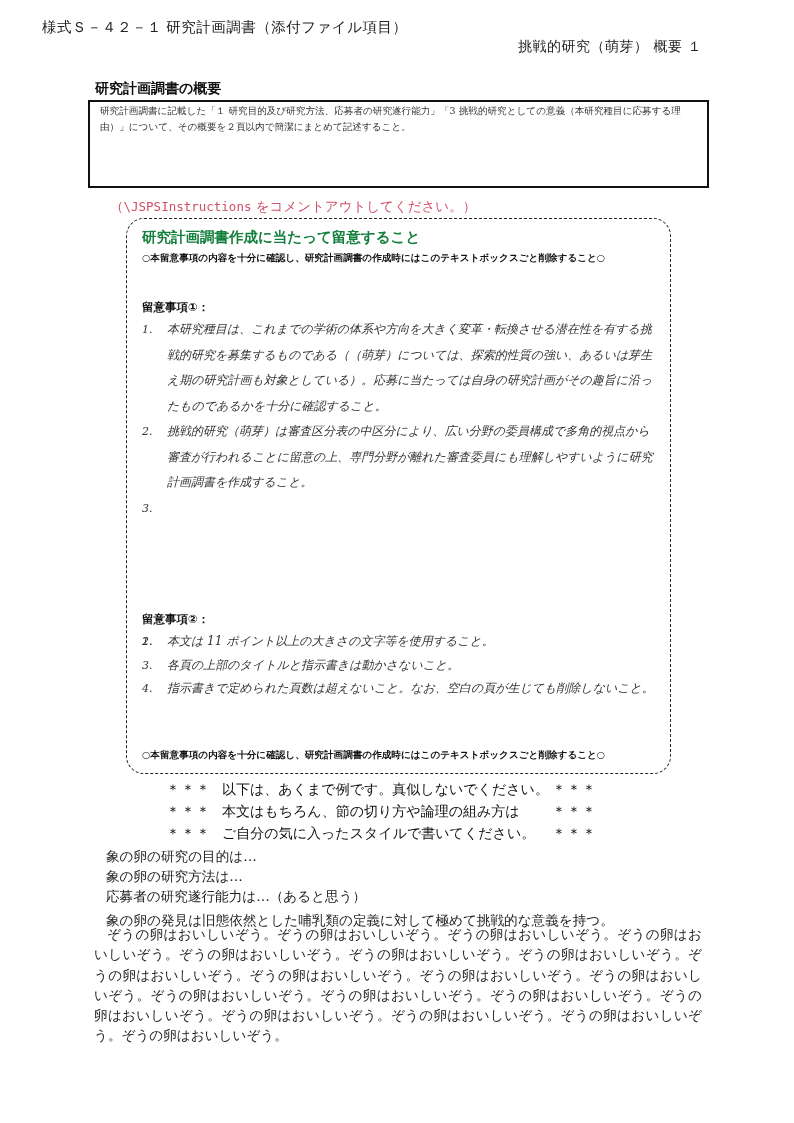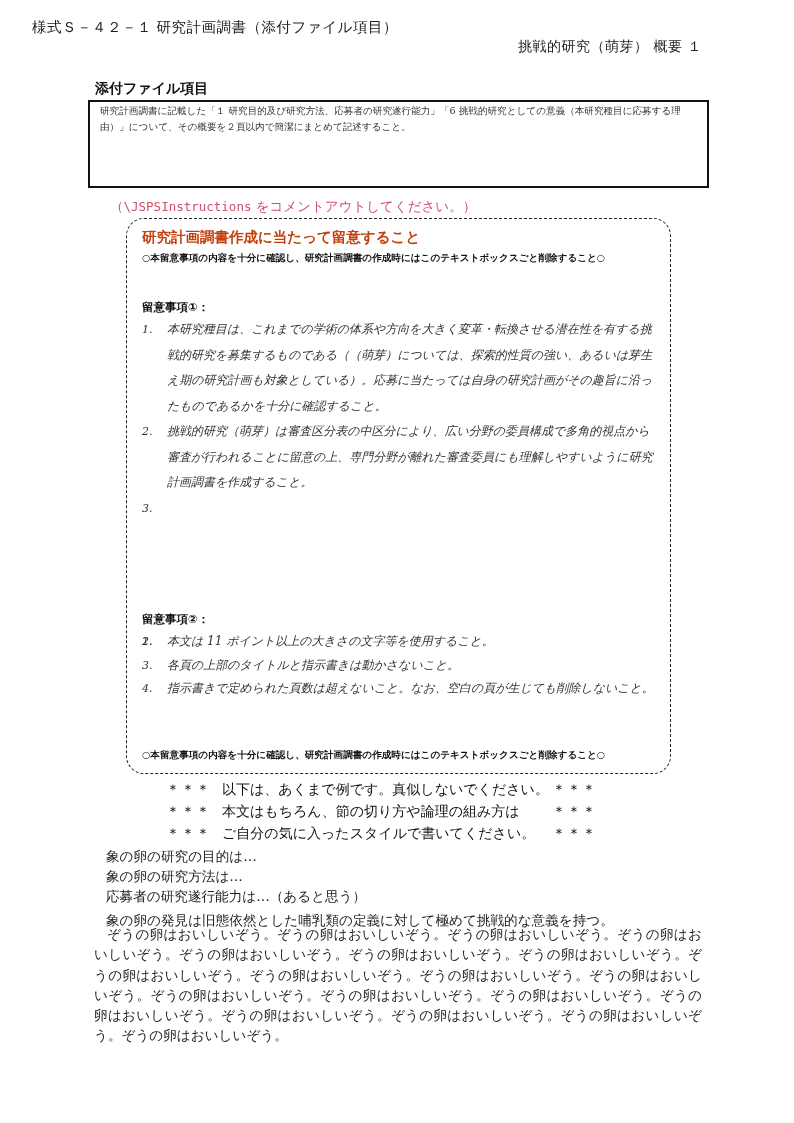--- a/index.html
+++ b/index.html
@@ -3,22 +3,22 @@
   <meta charset="utf-8">
   <style>
     html, body { margin: 0; padding: 0; background: #ffffff; }
     body {
       width: 794px; height: 1123px; position: relative; overflow: hidden;
       font-family: "DejaVu Serif", "Liberation Serif", serif;
       color: #1a1a1a;
     }
     .abs { position: absolute; }
     .form-id {
-      left: 32px; top: 18px; font-size: 14.5px; letter-spacing: 0.5px;
-      font-family: Liberation Sans, sans-serif; color: #222;
+      left: 42px; top: 18px; font-size: 14.5px; letter-spacing: 0.5px;
+      font-family: Liberation Serif, serif; color: #222;
     }
     .page-title {
       left: 518px; top: 38px; font-size: 14px; letter-spacing: 0.5px;
       font-family: "DejaVu Sans", sans-serif; color: #222;
     }
     .section-heading {
       left: 95px; top: 80px; font-size: 14px; font-weight: bold;
       font-family: "DejaVu Sans", sans-serif; color: #111;
     }
     .instr-box {
@@ -34,21 +34,21 @@
       left: 110px; top: 198px; font-size: 13.5px; color: #d0506a;
       font-family: "DejaVu Serif", serif;
     }
     .red-note .mono { font-family: "DejaVu Sans Mono", monospace; font-size: 12.5px; }
     .dash-box {
       left: 126px; top: 218px; width: 545px; height: 556px;
       border: 1.6px dashed #222; border-radius: 18px; box-sizing: border-box;
     }
     .db-title {
       left: 142px; top: 228px; font-size: 14.5px; font-weight: bold;
-      font-family: "DejaVu Sans", sans-serif; color: #c2410c;
+      font-family: "DejaVu Sans", sans-serif; color: #15803d;
     }
     .db-warn {
       left: 142px; font-size: 9.6px; font-weight: bold;
       font-family: "DejaVu Sans", sans-serif; color: #111; white-space: nowrap;
     }
     .db-sub {
       left: 142px; font-size: 11.5px; font-weight: bold;
       font-family: "DejaVu Sans", sans-serif; color: #111;
     }
     .ol-list {
@@ -77,23 +77,23 @@
       line-height: 20.3px; font-family: Liberation Sans, sans-serif; color: #222;
       text-indent: 13px; text-align: justify; word-break: break-all;
     }
   </style>
 </head>
 <body>
 
 <div class="abs form-id">様式Ｓ－４２－１ 研究計画調書（添付ファイル項目）</div>
 <div class="abs page-title">挑戦的研究（萌芽） 概要 １</div>
 
-<div class="abs section-heading">添付ファイル項目</div>
+<div class="abs section-heading">研究計画調書の概要</div>
 <div class="abs instr-box">
-  <p class="instr-p1">研究計画調書に記載した「１ 研究目的及び研究方法、応募者の研究遂行能力」「6 挑戦的研究としての意義（本研究種目に応募する理由）」について、その概要を２頁以内で簡潔にまとめて記述すること。</p>
+  <p class="instr-p1">研究計画調書に記載した「１ 研究目的及び研究方法、応募者の研究遂行能力」「3 挑戦的研究としての意義（本研究種目に応募する理由）」について、その概要を２頁以内で簡潔にまとめて記述すること。</p>
 </div>
 
 <div class="abs red-note">
   <span>（</span><span class="mono">\JSPSInstructions</span><span> をコメントアウトしてください。）</span>
 </div>
 
 <div class="abs dash-box"></div>
 <div class="abs db-title">研究計画調書作成に当たって留意すること</div>
 <div class="abs db-warn" style="top:252px;">○本留意事項の内容を十分に確認し、研究計画調書の作成時にはこのテキストボックスごと削除すること○</div>
 

